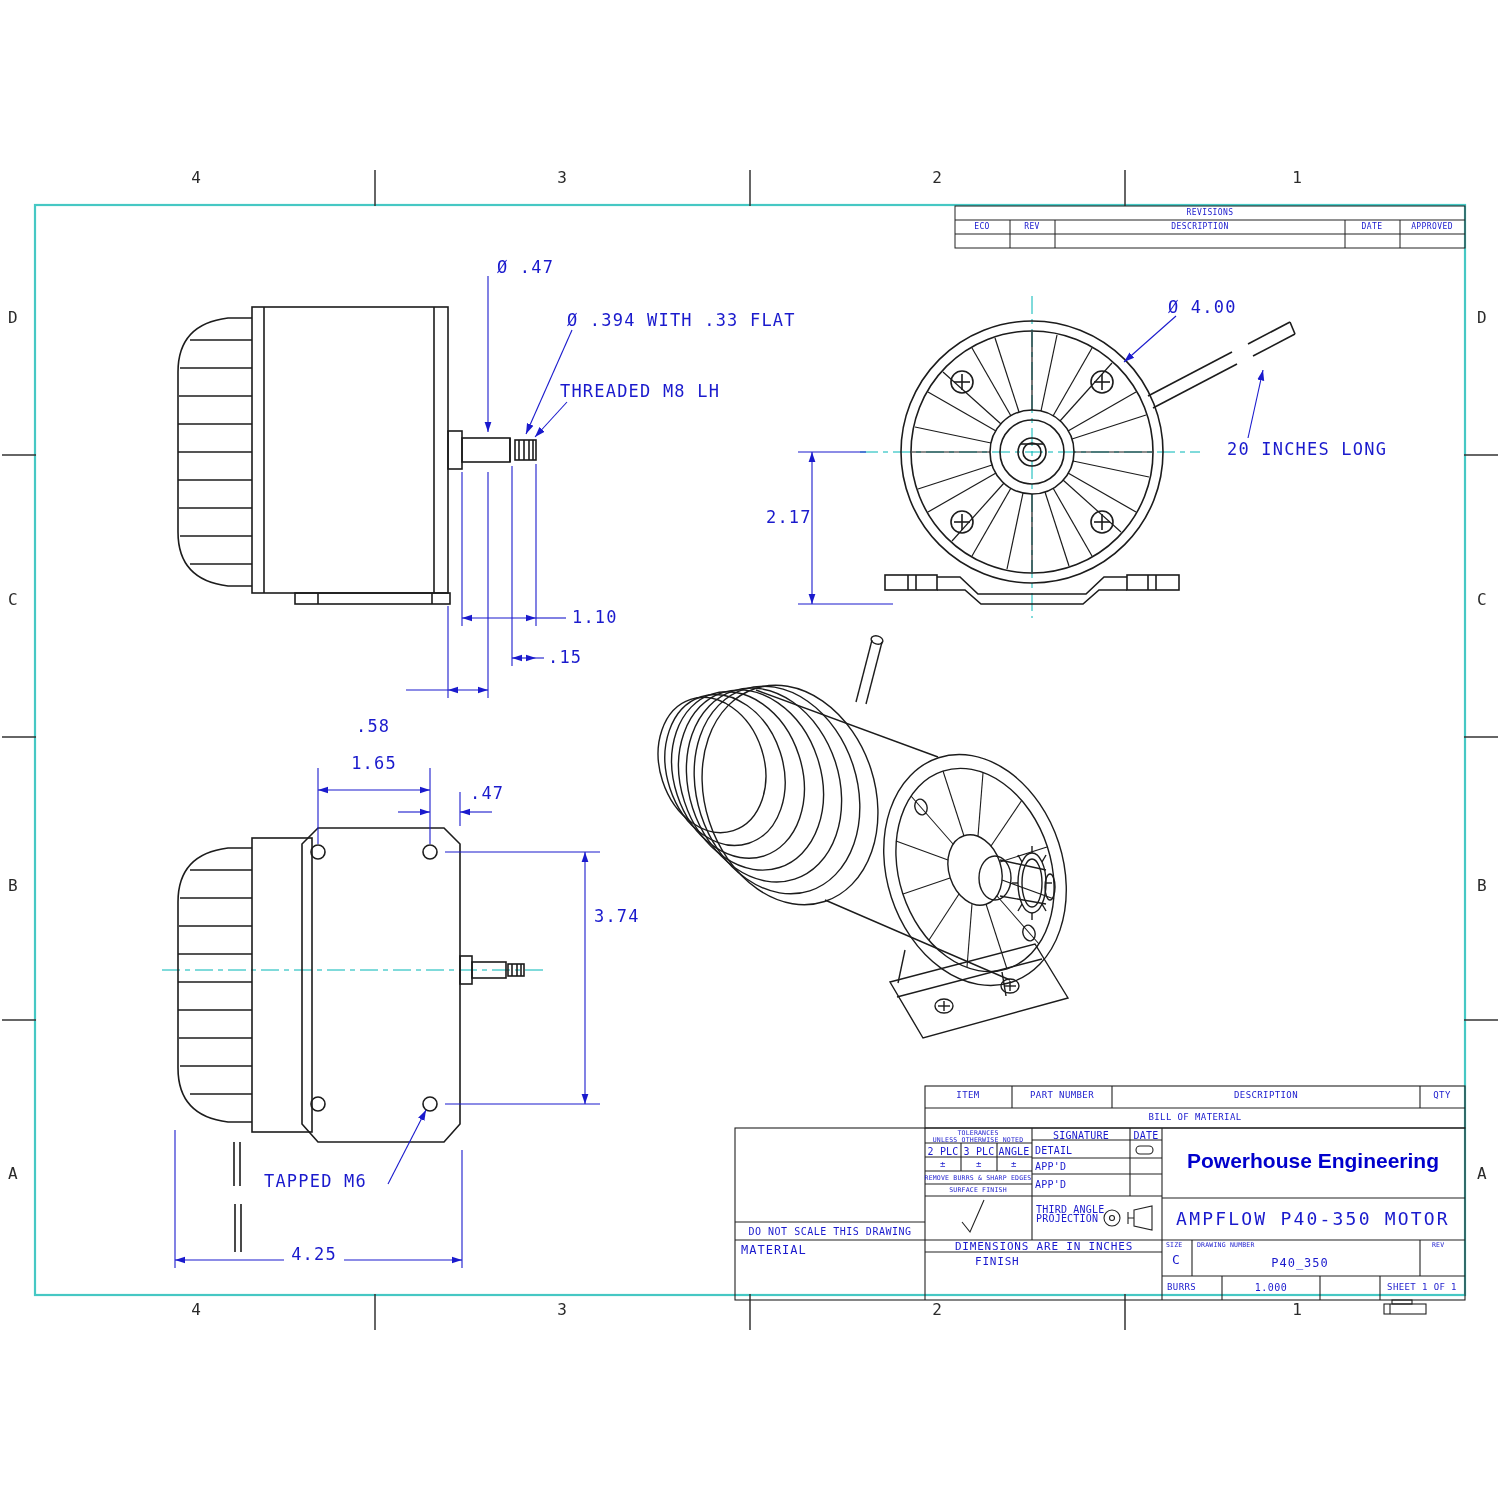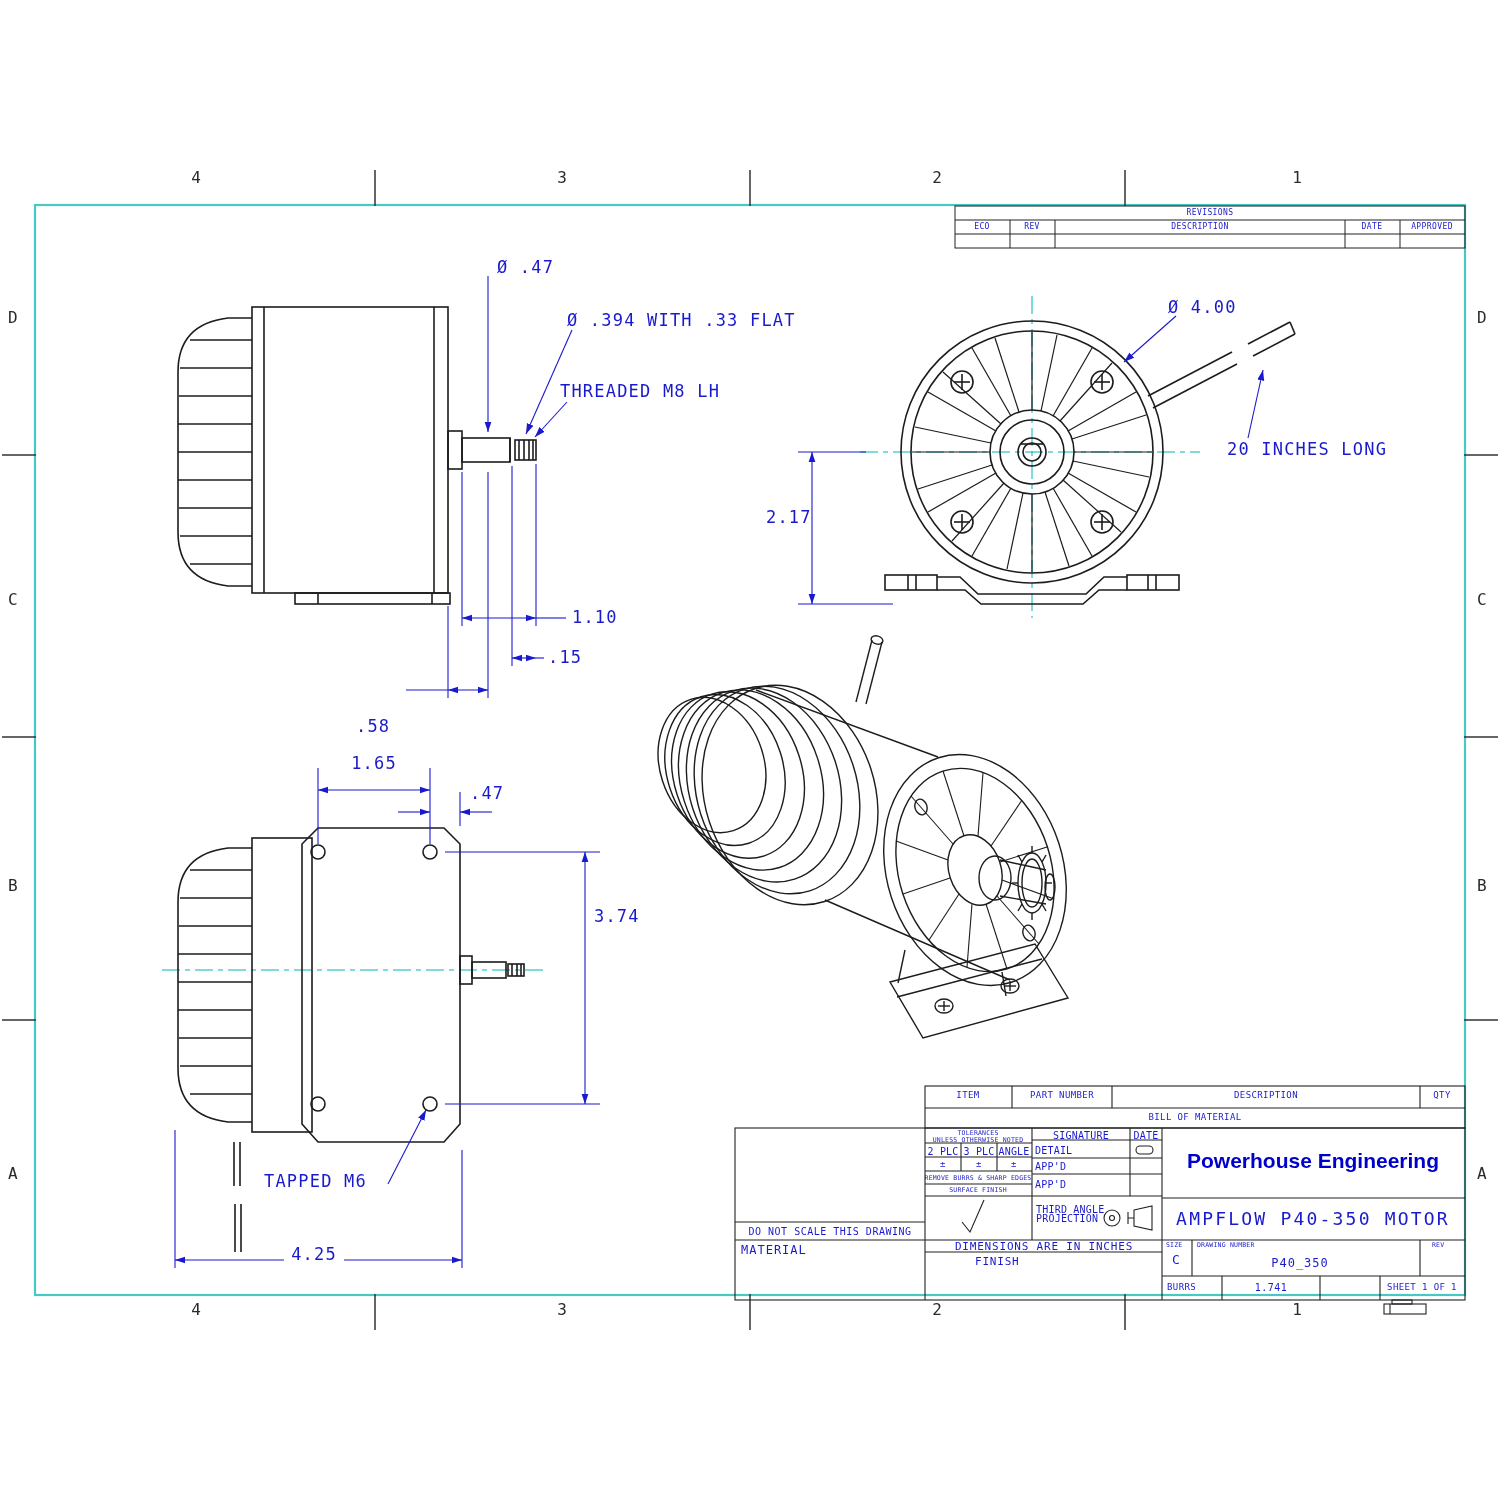--- a/index.html
+++ b/index.html
@@ -409,16 +409,16 @@
 <div class="t tb10 ctr" style="left:830px;top:1227px">DO NOT SCALE THIS DRAWING</div>
 <div class="t tb12" style="left:741px;top:1244px">MATERIAL</div>
 <div class="t company ctr" style="left:1313px;top:1150px">Powerhouse Engineering</div>
 <div class="t dtitle ctr" style="left:1313px;top:1210px">AMPFLOW P40-350 MOTOR</div>
 <div class="t tb6" style="left:1166px;top:1242px">SIZE</div>
 <div class="t tb13" style="left:1172px;top:1253px">C</div>
 <div class="t tb6" style="left:1197px;top:1242px">DRAWING NUMBER</div>
 <div class="t tb12 ctr" style="left:1300px;top:1257px">P40_350</div>
 <div class="t tb6" style="left:1432px;top:1242px">REV</div>
 <div class="t tb9" style="left:1167px;top:1283px">BURRS</div>
-<div class="t tb10 ctr" style="left:1271px;top:1283px">1.741</div>
+<div class="t tb10 ctr" style="left:1271px;top:1283px">1.000</div>
 <div class="t tb9 ctr" style="left:1422px;top:1283px">SHEET 1 OF 1</div>
 
 </div>
 
 </body></html>

